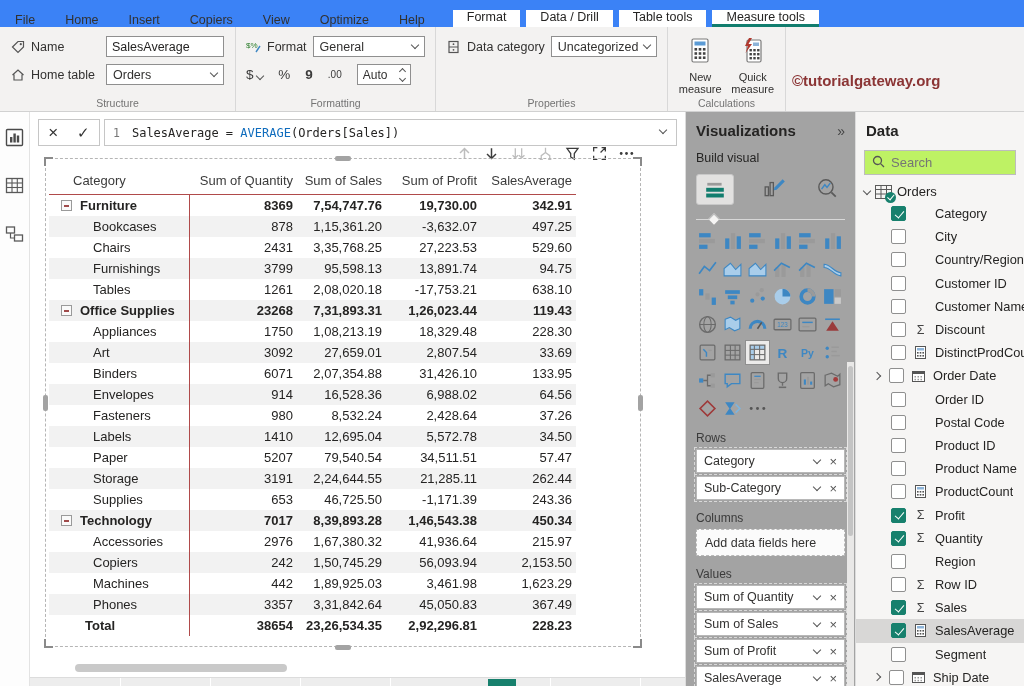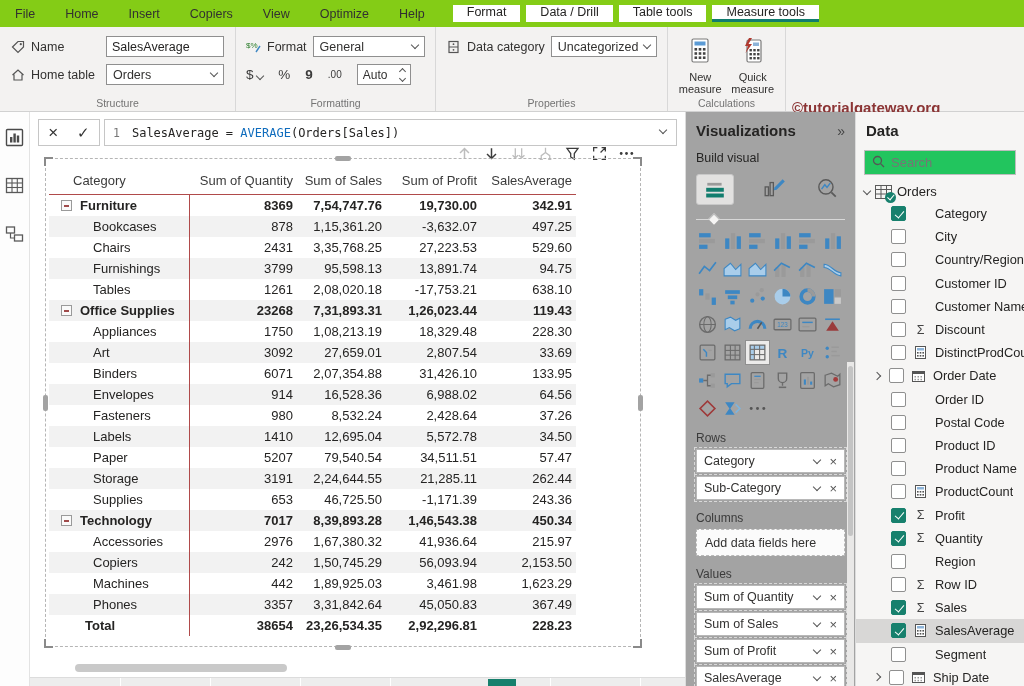--- a/index.html
+++ b/index.html
@@ -1,40 +1,40 @@
 <!DOCTYPE html>
 <html><head>
 <meta charset="utf-8">
 <style>
   *{box-sizing:border-box;margin:0;padding:0}
   body{width:1024px;height:686px;overflow:hidden;background:#fff;
        font-family:"Liberation Sans",sans-serif;font-size:13px;color:#252423;position:relative}
   
-  .tabbar{height:27px;background:#84cc16;display:flex;align-items:center}
+  .tabbar{height:27px;background:#3b82f6;display:flex;align-items:flex-end}
   .tabs-left{display:flex}
   .tab{padding:0 15px;display:flex;align-items:center;font-size:12.5px;color:#323130;white-space:nowrap}
   .tabs-ctx{display:flex;margin-left:10px}
   .ctab{background:#fff;margin:0 3px;padding:0 14px;display:flex;align-items:center;font-size:12.5px;border-bottom:3px solid transparent;white-space:nowrap}
   .ctab.active{border-bottom:3px solid #117d6e}
   
   .ribbon{height:85px;background:#f3f2f1;border-bottom:1px solid #d1d1d1;display:flex;position:relative}
   .rgroup{position:relative;border-right:1px solid #d8d8d8;padding:9px 10px 16px;display:flex;flex-direction:column;gap:7px}
   .rcaption{position:absolute;bottom:2px;left:0;right:0;text-align:center;font-size:10.5px;color:#737373}
   .frow{display:flex;align-items:center;gap:6px;font-size:12.5px;color:#323130}
   .rlabel{white-space:nowrap}
   .rinput{width:118px;height:21px;border:1px solid #8f8f8f;background:#fff;font:12.5px "Liberation Sans",sans-serif;padding:0 5px;color:#252423}
   .rdrop{height:21px;border:1px solid #8f8f8f;background:#fff;display:flex;align-items:center;justify-content:space-between;padding:0 6px;font-size:12.5px;gap:6px}
   .cv{width:6px;height:6px;border-right:1.3px solid #555;border-bottom:1.3px solid #555;transform:rotate(45deg);margin-top:-3px;flex:none}
   .sym{font-size:13.5px;color:#3b3b3b;margin-right:9px;white-space:nowrap}
   .spin{width:54px;height:21px;border:1px solid #8f8f8f;background:#fff;display:flex;align-items:center;padding:8px 5px;font-size:12px;justify-content:space-between}
   .spin .ud{display:flex;flex-direction:column;gap:2px}
   .spin .ud i{width:5px;height:5px;border-right:1.2px solid #555;border-bottom:1.2px solid #555;display:block}
   .spin .ud i.u{transform:rotate(-135deg)} .spin .ud i.d{transform:rotate(45deg)}
   .calcbtn{display:flex;flex-direction:column;align-items:center;font-size:11px;color:#323130;line-height:1.15;gap:3px;width:52px;text-align:center}
-  .watermark{position:absolute;left:792px;top:72px;font-weight:bold;font-size:15px;color:#8b3535}
+  .watermark{position:absolute;left:792px;top:45px;font-weight:bold;font-size:15px;color:#8b3535}
   
   .main{display:flex;height:574px}
   .rail{width:30px;border-right:1px solid #e3e3e3;padding-top:16px;display:flex;flex-direction:column;align-items:center;gap:26px;background:#fdfdfd}
   .canvas{flex:1;position:relative;background:#fff;overflow:hidden}
   
   .fxbar{position:absolute;top:7px;left:8px;right:8px;height:27px;display:flex}
   .fxbtns{width:62px;background:#fff;border:1px solid #c6c6c6;display:flex;align-items:center;justify-content:space-around;font-size:15px;color:#333}
   .fxinput{flex:1;margin-left:4px;background:#fff;border:1px solid #c6c6c6;display:flex;align-items:center;padding:0 26px 0 8px;font-family:"DejaVu Sans Mono",monospace;font-size:12px;position:relative;white-space:pre}
   .fxnum{color:#777;margin-right:12px;font-size:11.5px}
   .fxfunc{color:#0f6cbd}
@@ -87,21 +87,21 @@
   .wellstack{display:flex;flex-direction:column;gap:3px}
   .pill{height:24px;background:#fff;border:1px solid #b8b8b8;outline:1px dashed #d8d8d8;outline-offset:1px;display:flex;align-items:center;padding:0 7px;font-size:12.5px;color:#323130}
   .pill .sp{flex:1;white-space:nowrap;overflow:hidden}
   .pill .px{margin-left:9px;color:#555;font-size:13px}
   .empty-well{border:1px dashed #b8b8b8;height:27px;display:flex;align-items:center;padding:0 8px;color:#323130;background:#fbfbfb;font-size:12.5px}
   .vscroll{position:absolute;right:1px;top:250px;bottom:0;width:7px;background:#e9e8e7}
   .vscroll .thumb{position:absolute;top:4px;left:1px;width:5px;height:170px;background:#c4c4c4;border-radius:3px}
   
   .data{width:169px;background:#f6f5f4;border-left:1px solid #dcdcdc;padding-top:10px;font-size:13px;overflow:hidden;position:relative}
   .data .pane-head{padding:0 10px}
-  .search{margin:11px 8px 6px;background:#22c55e;border:1px solid #bdbdbd;height:25px;display:flex;align-items:center;padding:0 7px;gap:6px}
+  .search{margin:11px 8px 6px;background:#bef264;border:1px solid #bdbdbd;height:25px;display:flex;align-items:center;padding:0 7px;gap:6px}
   .search input{border:none;outline:none;flex:1;font:13px "Liberation Sans",sans-serif;color:#555;background:transparent;min-width:0}
   .orders-row{display:flex;align-items:center;gap:5px;padding:3px 6px 3px 8px;font-size:13px}
   .tbl-ic{position:relative;width:17px;height:14px;flex:none}
   .badge{position:absolute;right:-4px;bottom:-4px;width:11px;height:11px;border-radius:50%;background:#17806d;display:flex;align-items:center;justify-content:center}
   .badge::after{content:"";width:3px;height:5.5px;border-right:1.3px solid #fff;border-bottom:1.3px solid #fff;transform:rotate(40deg);margin-top:-1px}
   .field{display:flex;align-items:center;height:23.2px;padding-left:35px;gap:7px}
   .field.expandable{padding-left:18px}
   .field .exp{width:6px;height:6px;border-right:1.3px solid #555;border-bottom:1.3px solid #555;transform:rotate(-45deg);margin-right:2px;flex:none}
   .cb{width:15px;height:15px;border:1px solid #8f8f8f;background:#fff;border-radius:2px;flex:none;position:relative}
   .cb.on{background:#17806d;border-color:#17806d}

